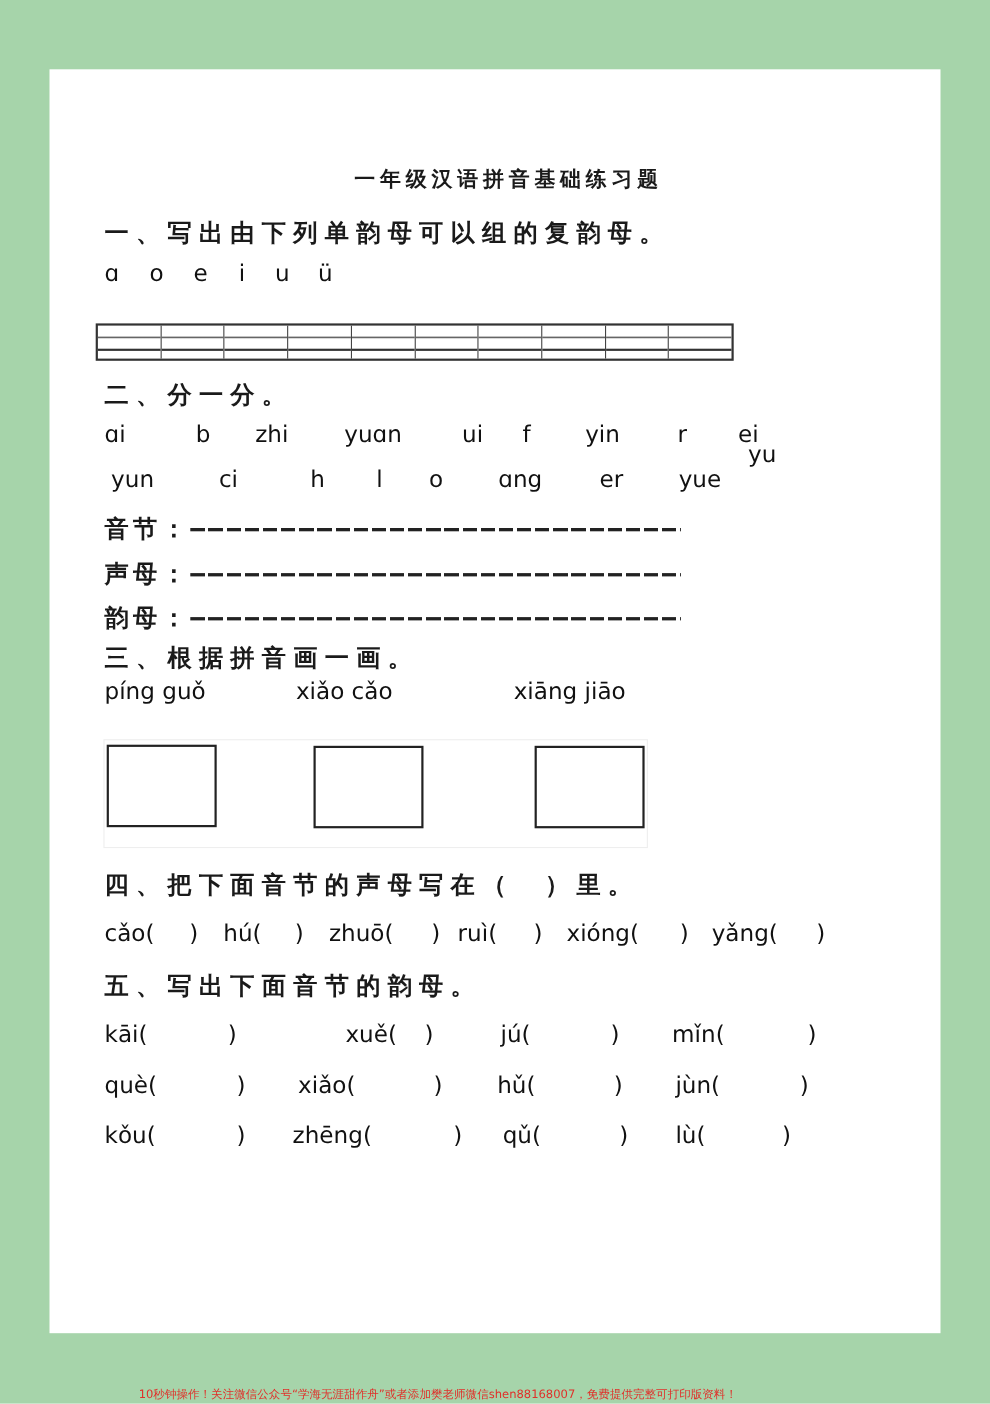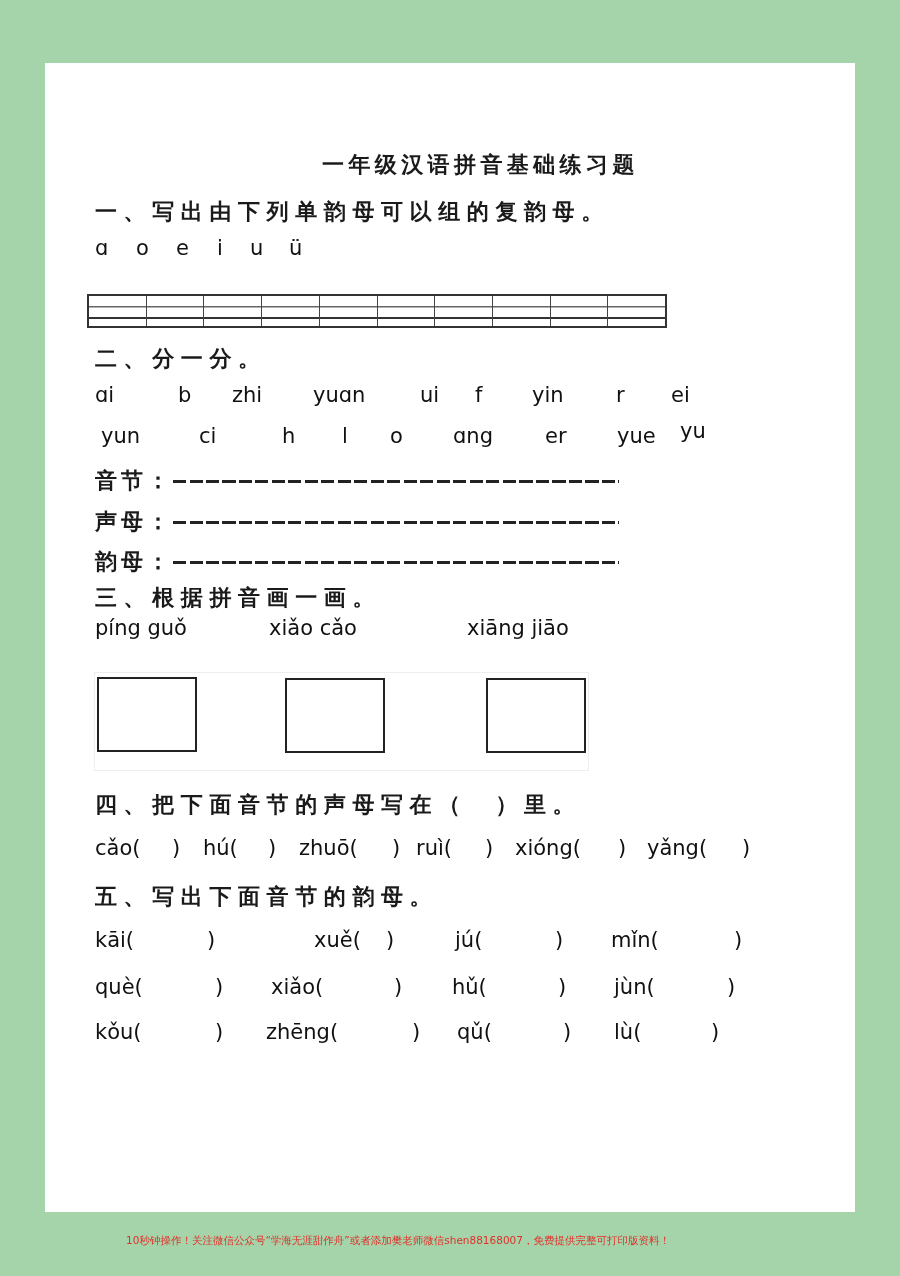--- a/index.html
+++ b/index.html
@@ -12,21 +12,21 @@
       color: #111;
     }
     .page {
       position: absolute;
       left: 45px; top: 63px;
       width: 810px; height: 1149px;
       background: #ffffff;
     }
     .abs { position: absolute; white-space: nowrap; }
     .cn { font-family: "DejaVu Serif", serif; font-weight: bold; color: #1a1a1a; }
-    .title { font-size: 22px; letter-spacing: 4.4px; left: 322px; top: 150px; }
+    .title { font-size: 19px; letter-spacing: 4.4px; left: 322px; top: 150px; }
     .heading { font-size: 22px; letter-spacing: 6.6px; }
     .py { font-family: "DejaVu Sans", sans-serif; font-size: 21px; color: #111; }
 
     
     .grid {
       position: absolute; left: 87px; top: 294px;
       width: 580px; height: 34px;
       display: flex;
       border: 2px solid #333; box-sizing: border-box;
     }
@@ -45,21 +45,21 @@
     }
     .draw-frame {
       position: absolute; left: 94px; top: 672px; width: 495px; height: 99px;
       border: 1px solid #eee; box-sizing: border-box;
     }
     .draw-box {
       position: absolute; width: 100px; height: 75px;
       border: 2.5px solid #222; box-sizing: border-box; background: #fff;
     }
     .footer {
-      position: absolute; left: 0; top: 1234px; width: 796px;
+      position: absolute; left: 0; top: 1261px; width: 796px;
       text-align: center; font-size: 10.5px; color: #e0302a;
       font-family: "DejaVu Sans", sans-serif;
     }
   </style>
 </head>
 <body>
 
 <div class="page"></div>
 
 <div class="abs cn title">一年级汉语拼音基础练习题</div>
@@ -98,21 +98,21 @@
 <div class="abs py" style="left:671px; top:383px;">ei</div>
 
 <div class="abs py" style="left:101px; top:424px;">yun</div>
 <div class="abs py" style="left:199px; top:424px;">ci</div>
 <div class="abs py" style="left:282px; top:424px;">h</div>
 <div class="abs py" style="left:342px; top:424px;">l</div>
 <div class="abs py" style="left:390px; top:424px;">o</div>
 <div class="abs py" style="left:453px; top:424px;">ɑng</div>
 <div class="abs py" style="left:545px; top:424px;">er</div>
 <div class="abs py" style="left:617px; top:424px;">yue</div>
-<div class="abs py" style="left:680px; top:419px;">yu</div>
+<div class="abs py" style="left:680px; top:401px;">yu</div>
 
 <div class="abs cn heading" style="left:95px; top:466px; letter-spacing:4px;">音节：</div>
 <div class="dashline" style="top:480px;"></div>
 <div class="abs cn heading" style="left:95px; top:507px; letter-spacing:4px;">声母：</div>
 <div class="dashline" style="top:521px;"></div>
 <div class="abs cn heading" style="left:95px; top:547px; letter-spacing:4px;">韵母：</div>
 <div class="dashline" style="top:561px;"></div>
 
 <div class="abs cn heading" style="left:95px; top:583px;">三、根据拼音画一画。</div>
 <div class="abs py" style="left:95px; top:616px;">píng guǒ</div>

